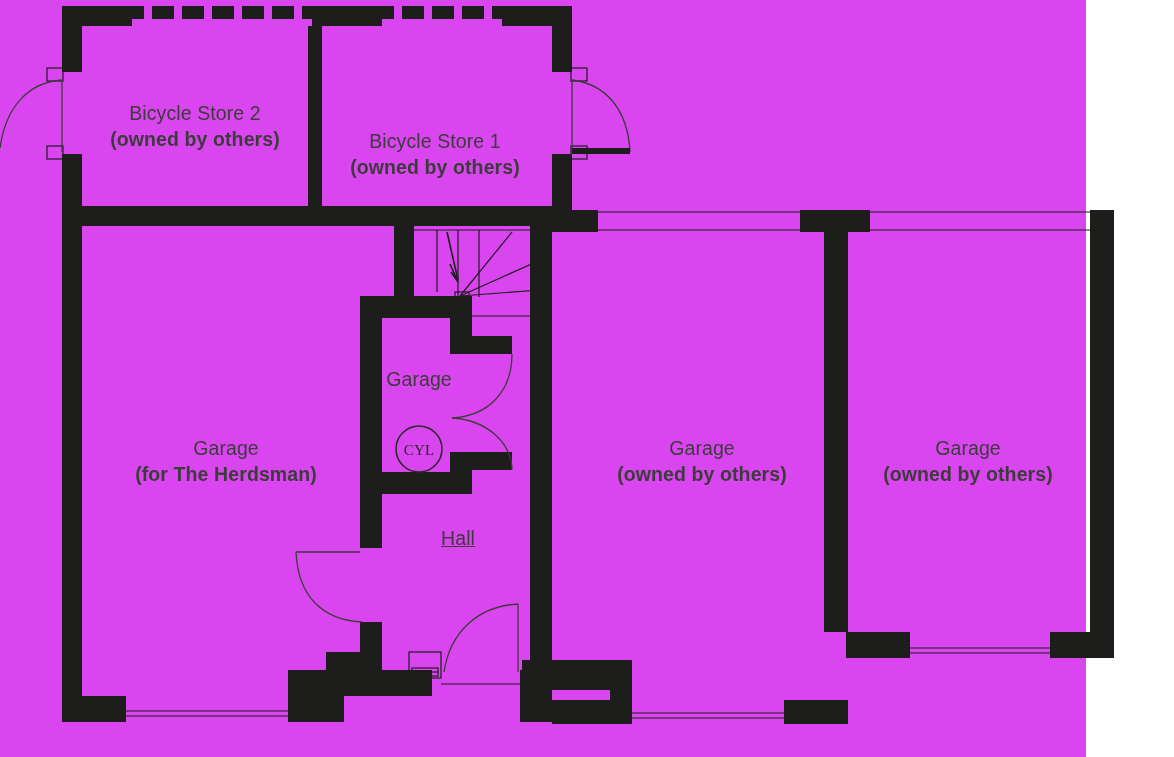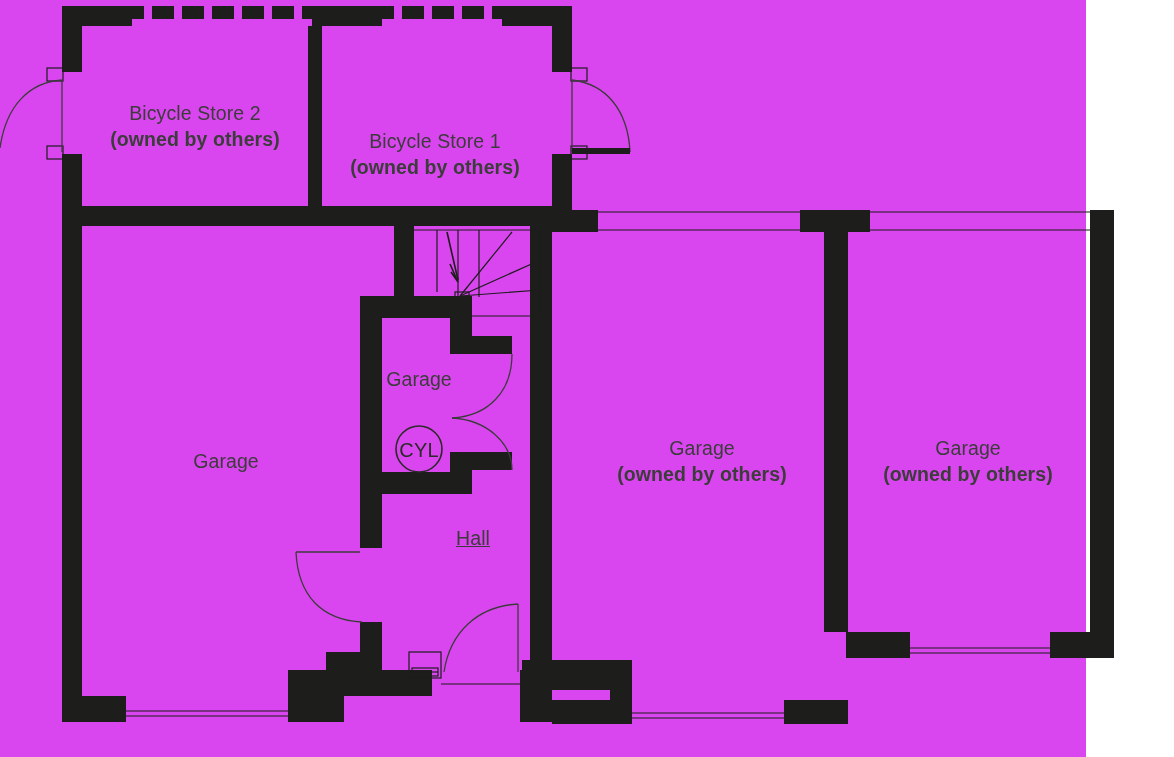--- a/index.html
+++ b/index.html
@@ -72,22 +72,22 @@
     letter-spacing: 0.1px;
     white-space: nowrap;
     transform: translate(-50%, -50%);
     user-select: none;
   }
   .room-label .line2 { display: block; font-weight: bold; }
   .cyl-label {
     position: absolute;
     transform: translate(-50%, -50%);
     color: #2b2b29;
-    font-family: Liberation Sans, sans-serif;
-    font-size: 20px;
+    font-family: Liberation Serif, serif;
+    font-size: 15px;
     letter-spacing: 0.2px;
     white-space: nowrap;
     user-select: none;
   }
 </style>
 </head>
 <body>
 
 <div id="floorplan-root">
 
@@ -288,27 +288,28 @@
     <span class="line2">(owned by others)</span>
   </div>
 
   <div class="room-label" style="left:435px; top:126px;margin-top:28px;">
     <span>Bicycle Store 1</span>
     <span class="line2">(owned by others)</span>
   </div>
 
   <div class="room-label" style="left:226px; top:461px;">
     <span>Garage</span>
+    <span class="line2">(for The Herdsman)</span>
   </div>
 
   <div class="room-label" style="left:419px; top:379px;">
     <span>Garage</span>
   </div>
 
-  <div class="room-label" style="left:473px; top:538px;text-decoration:underline;">
+  <div class="room-label" style="left:458px; top:538px;text-decoration:underline;">
     <span>Hall</span>
   </div>
 
   <div class="room-label" style="left:702px; top:461px;">
     <span>Garage</span>
     <span class="line2">(owned by others)</span>
   </div>
 
   <div class="room-label" style="left:968px; top:461px;">
     <span>Garage</span>

